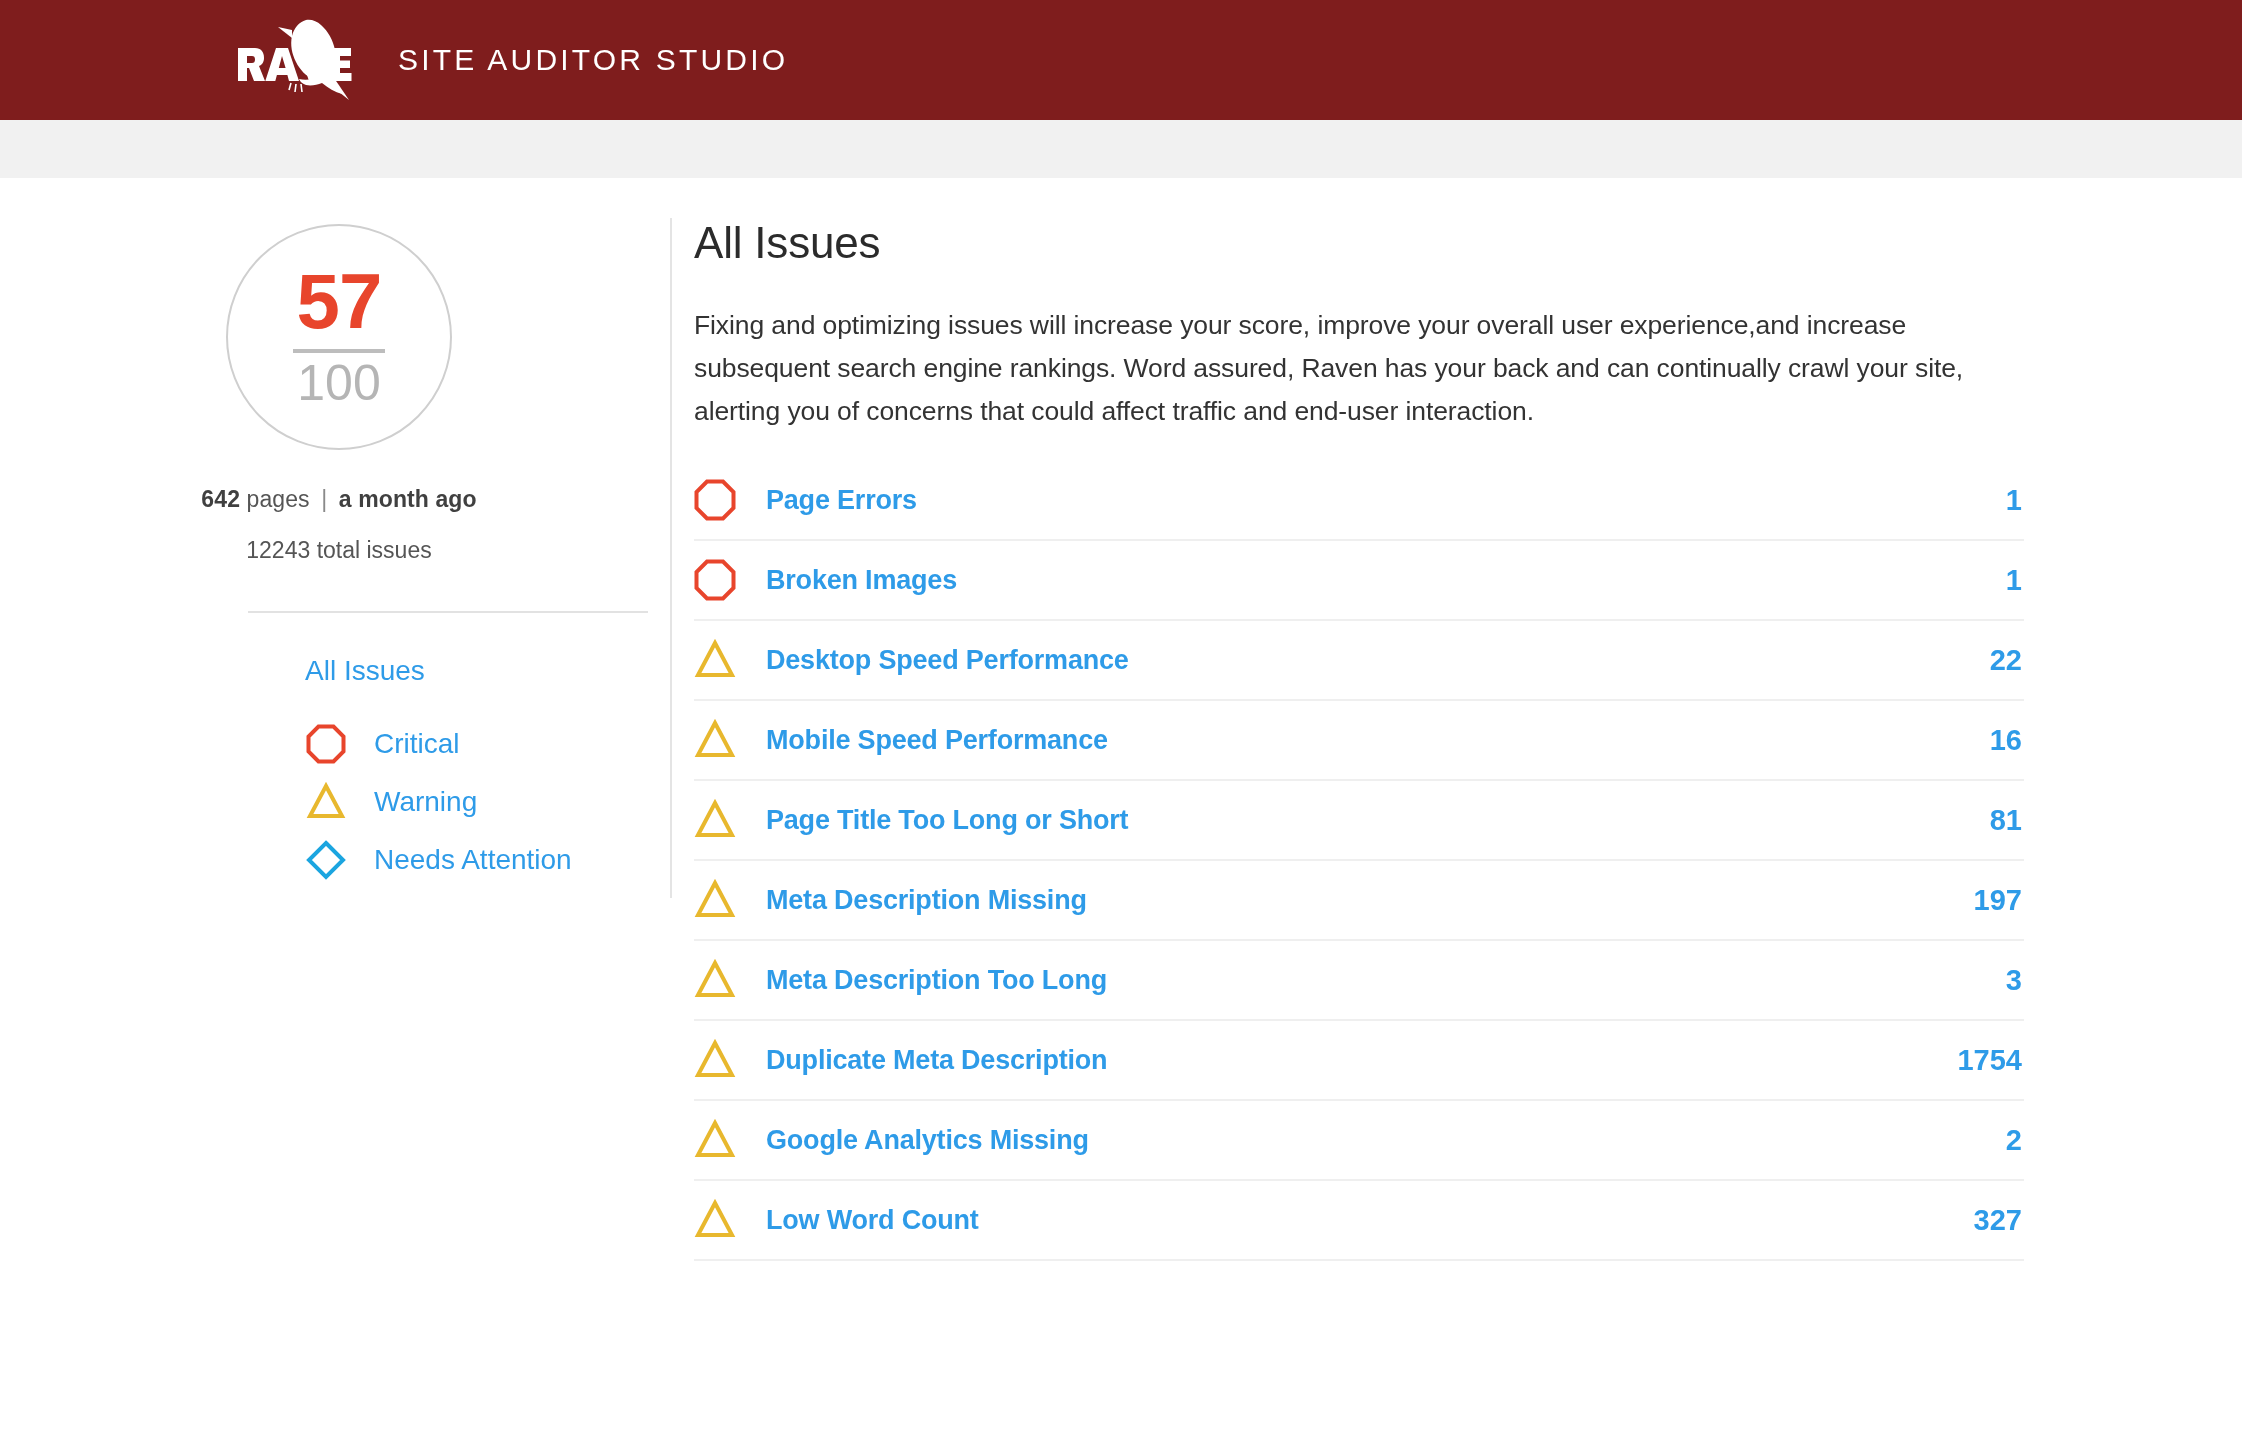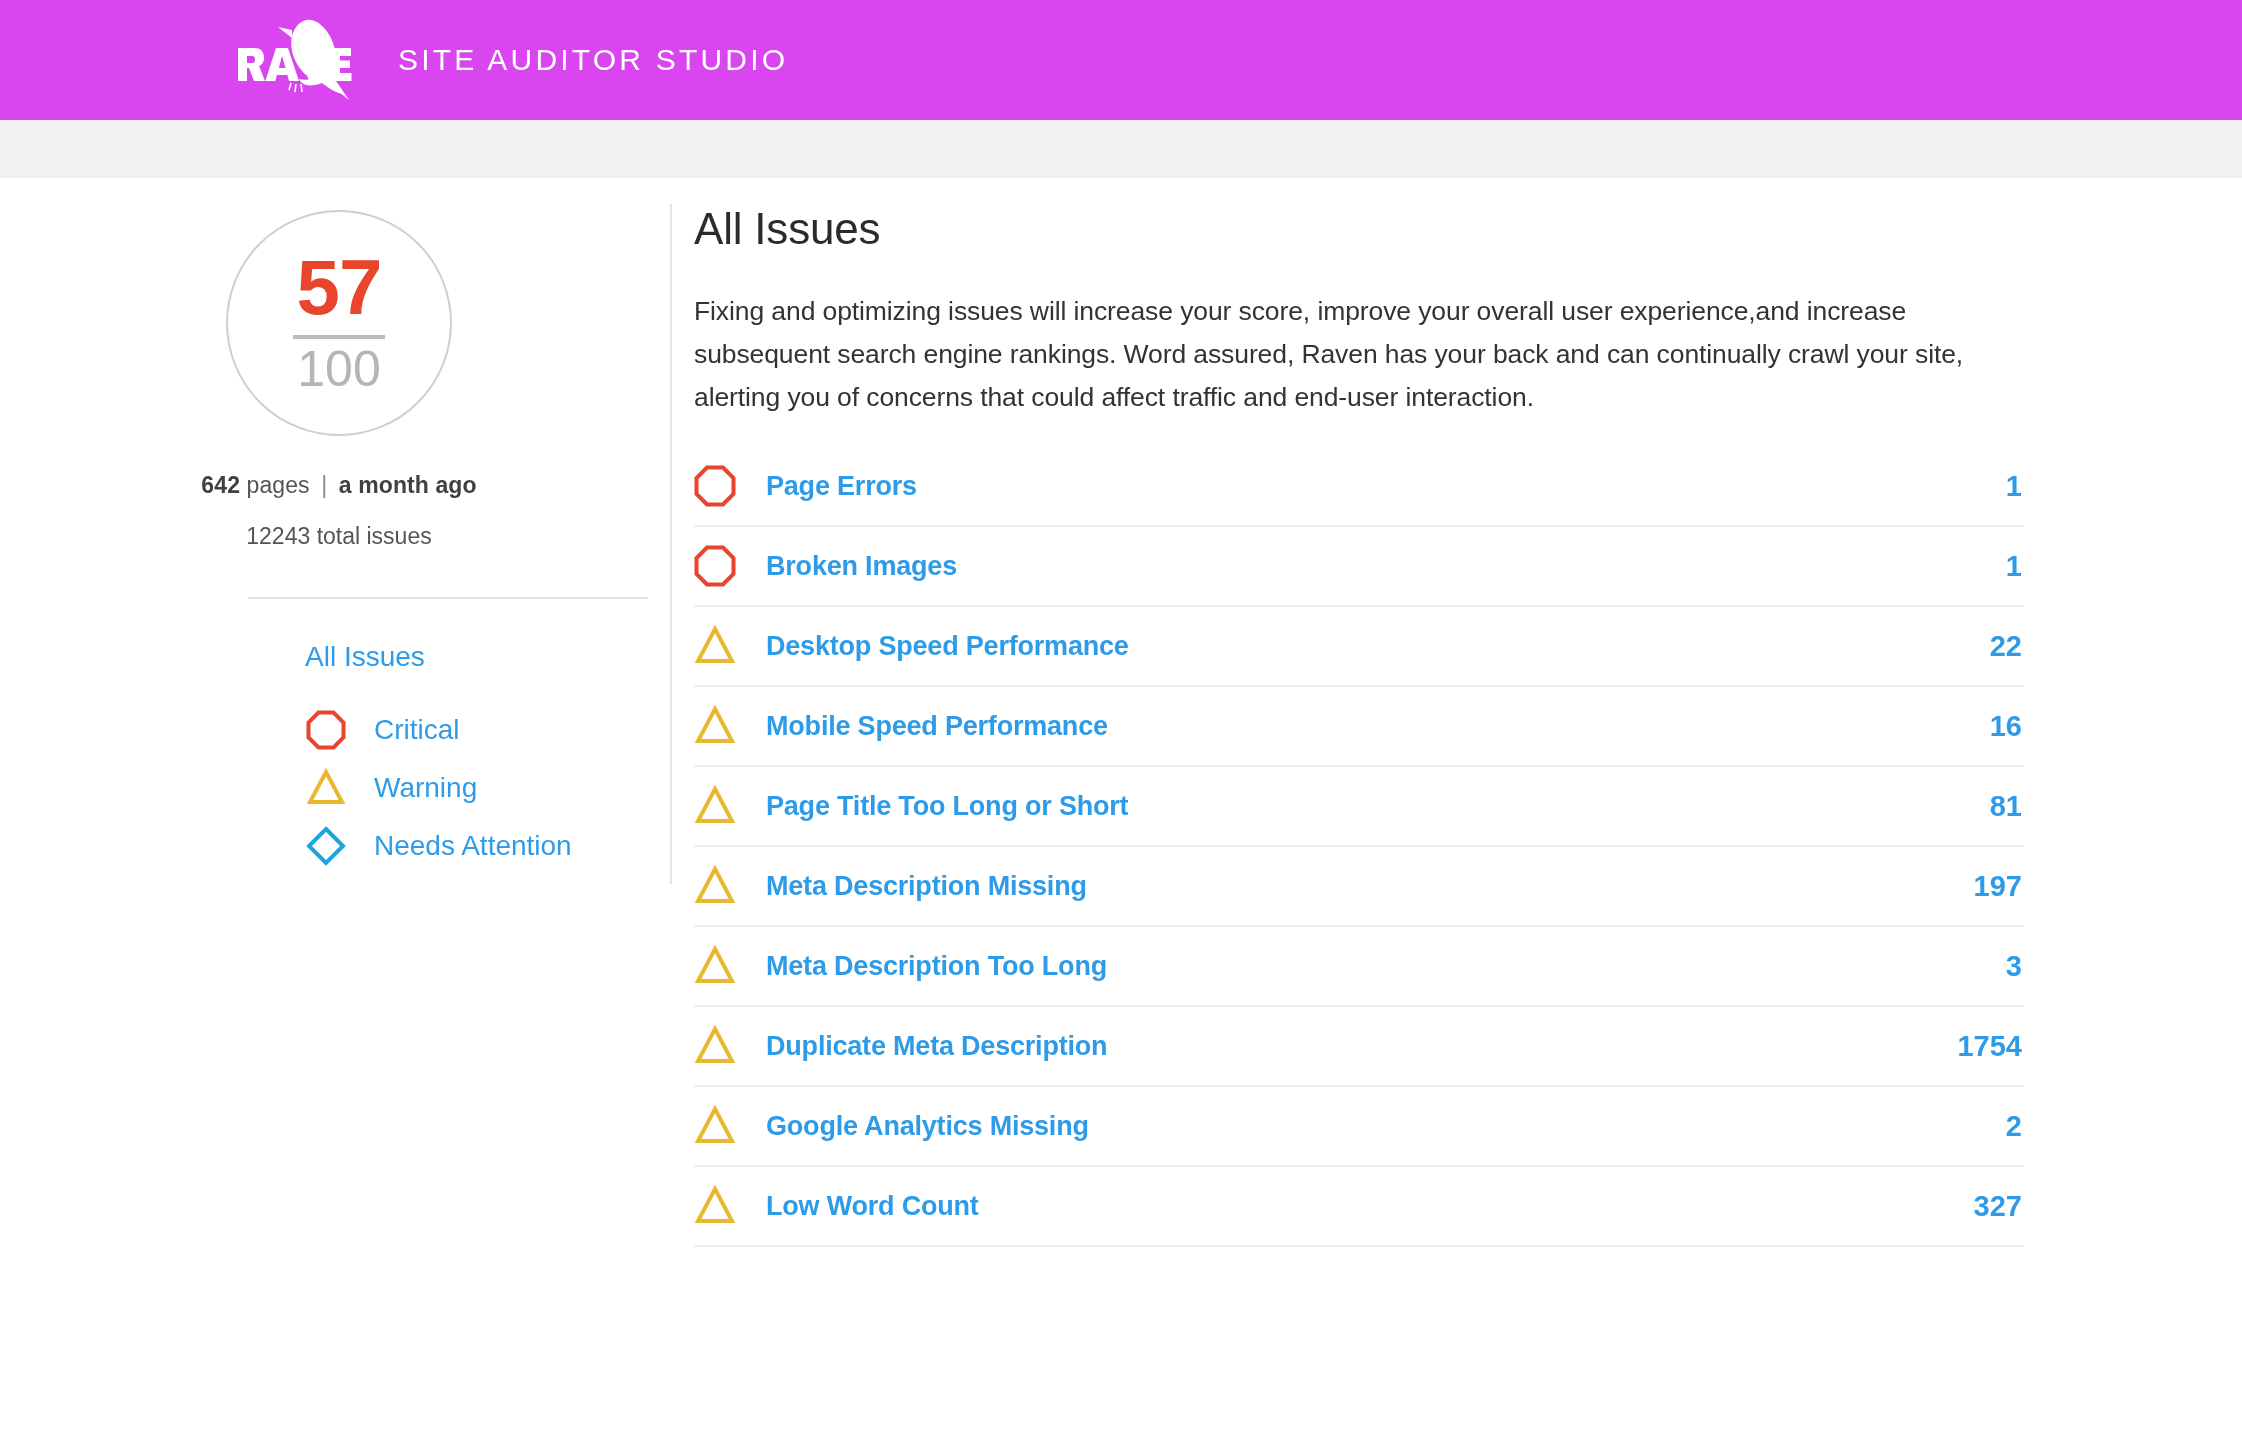--- a/index.html
+++ b/index.html
@@ -7,21 +7,21 @@
     width: 2242px;
     height: 1456px;
     background: #ffffff;
     font-family: "Liberation Sans", sans-serif;
     overflow: hidden;
   }
 
   
   .topbar {
     height: 120px;
-    background: #d946ef;
+    background: #7f1d1d;
     display: flex;
     align-items: center;
     padding-left: 236px;
   }
   .logo-wrap {
     display: flex;
     align-items: center;
     height: 90px;
   }
   .raven-logo { width: 118px; height: 84px; display: block; }
@@ -37,21 +37,21 @@
   
   .subbar {
     height: 58px;
     background: #f1f1f1;
     width: 100%;
   }
 
   
   .page {
     display: flex;
-    padding-top: 4px;
+    padding-top: 18px;
     background: #ffffff;
     height: 1278px;
   }
 
   
   .sidebar {
     width: 668px;
     flex: 0 0 668px;
     padding-top: 28px;
     position: relative;

